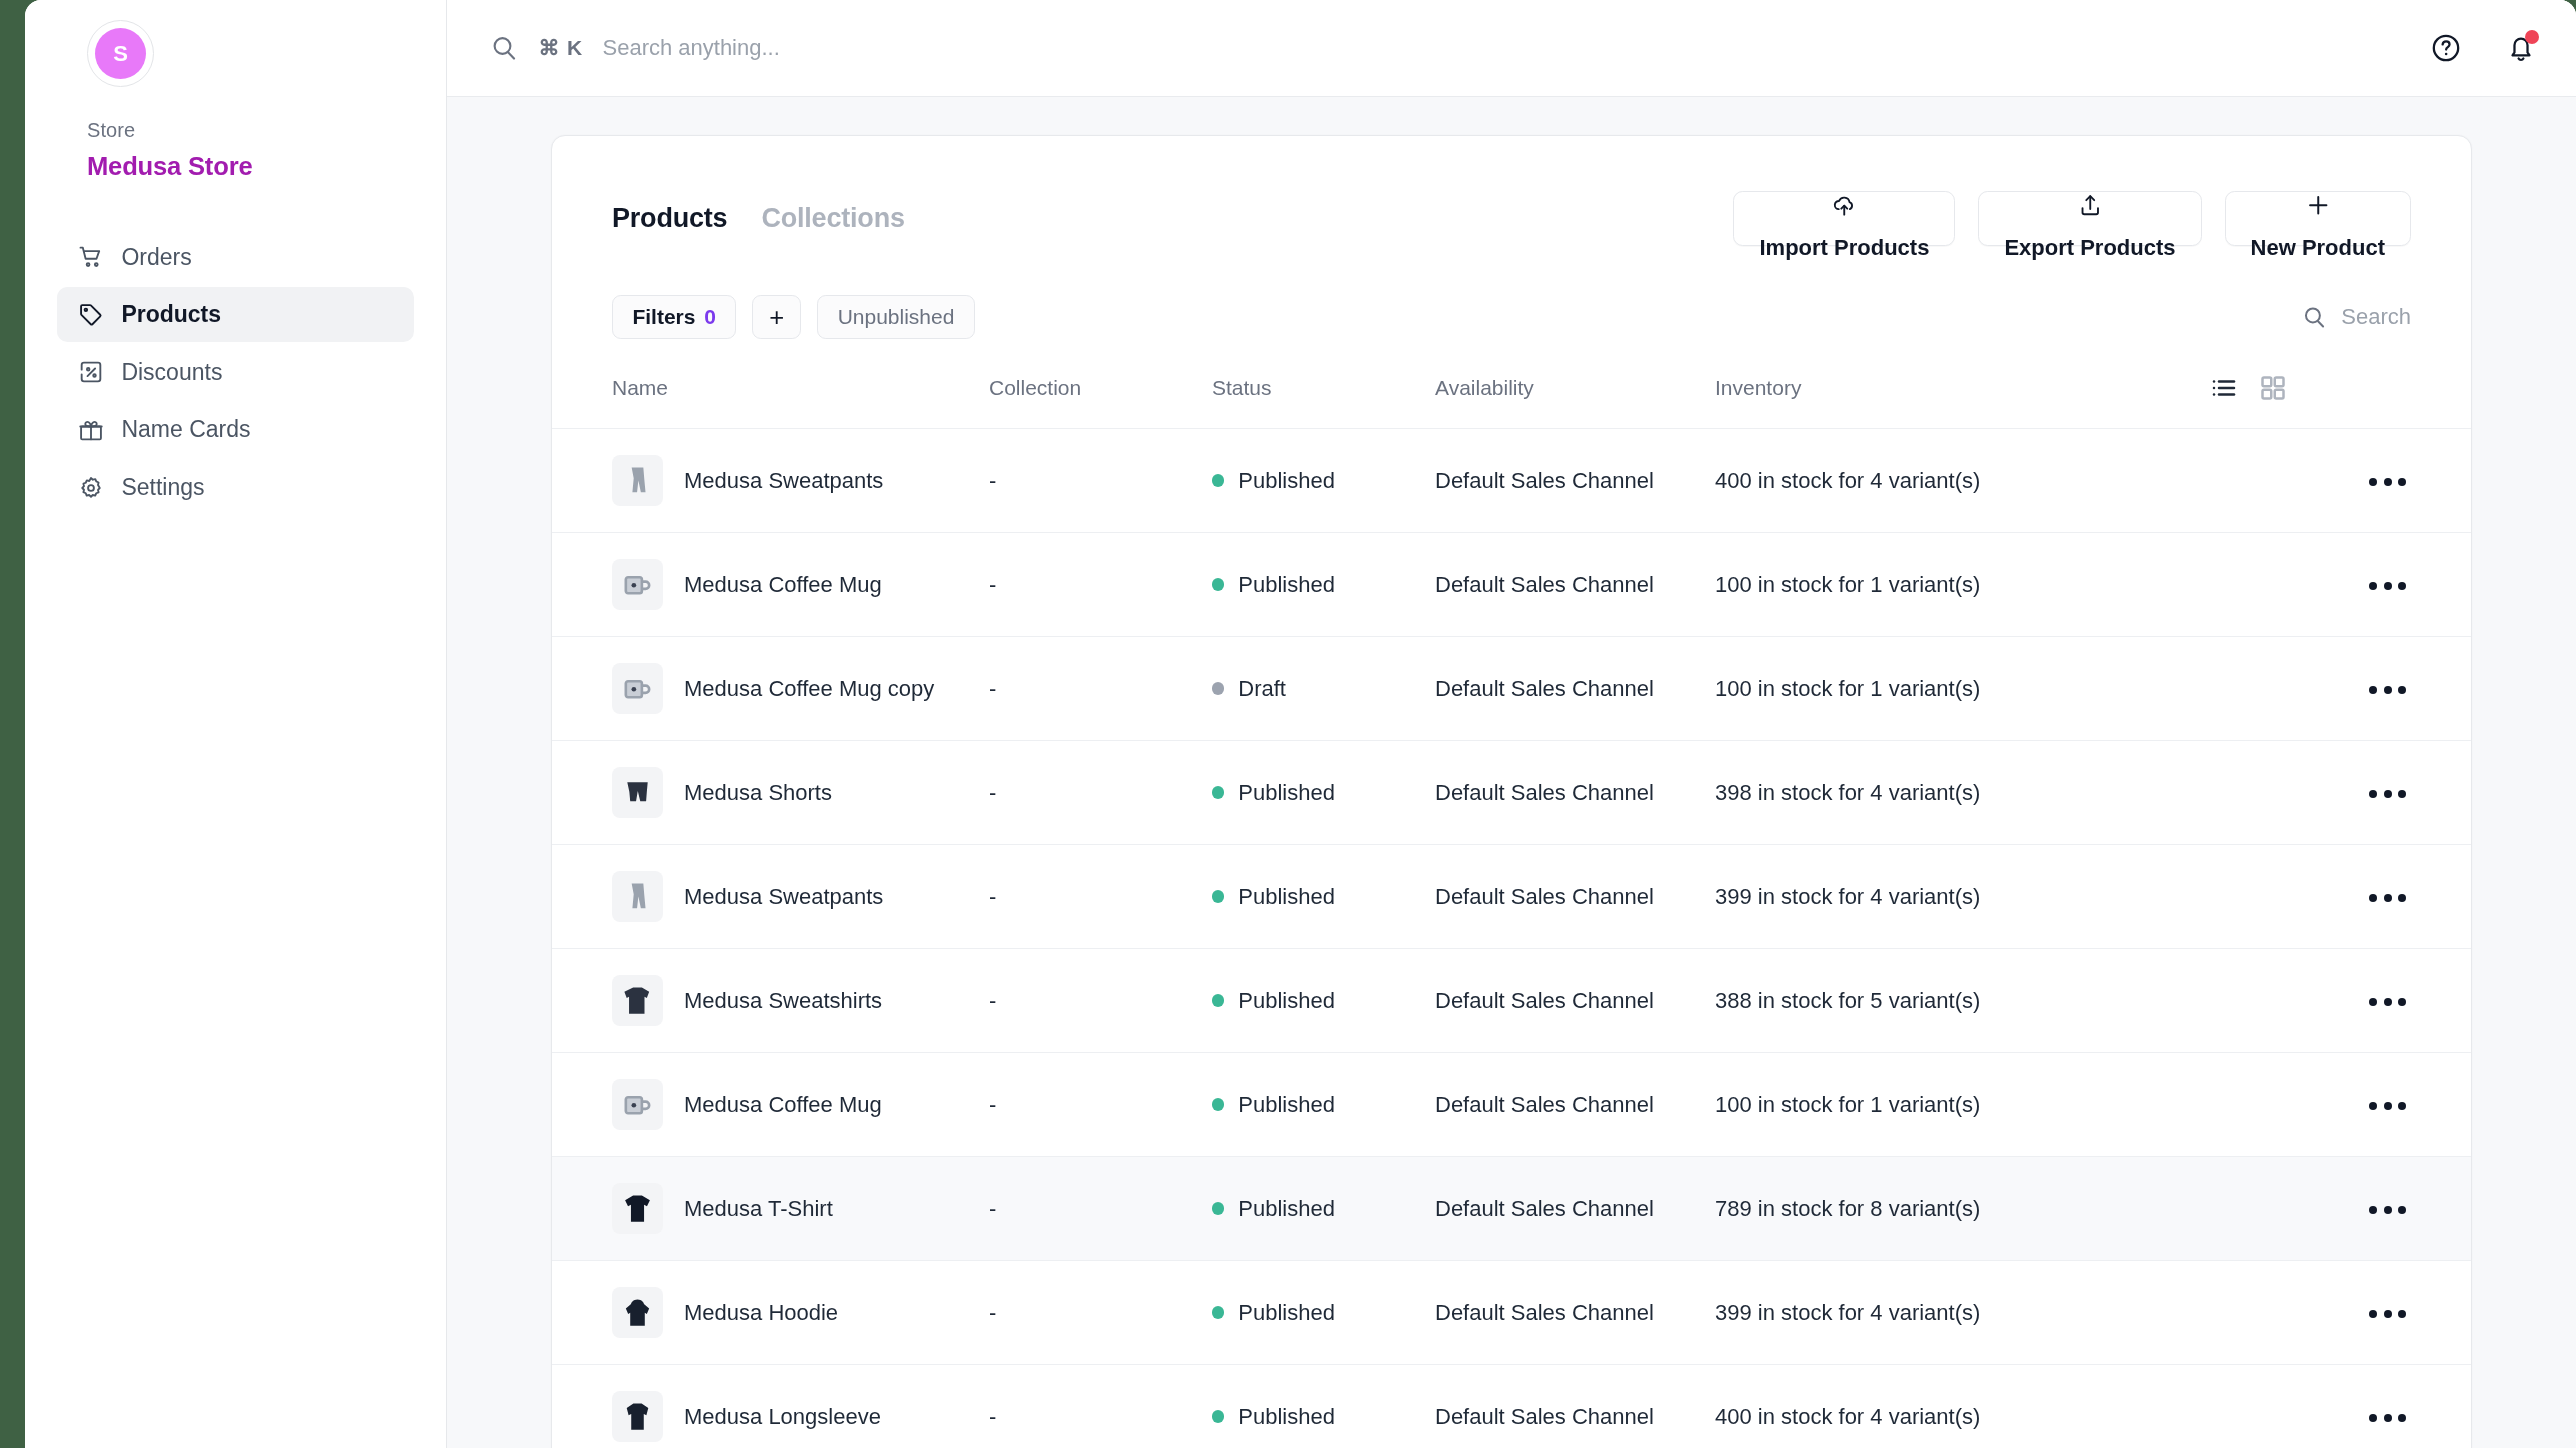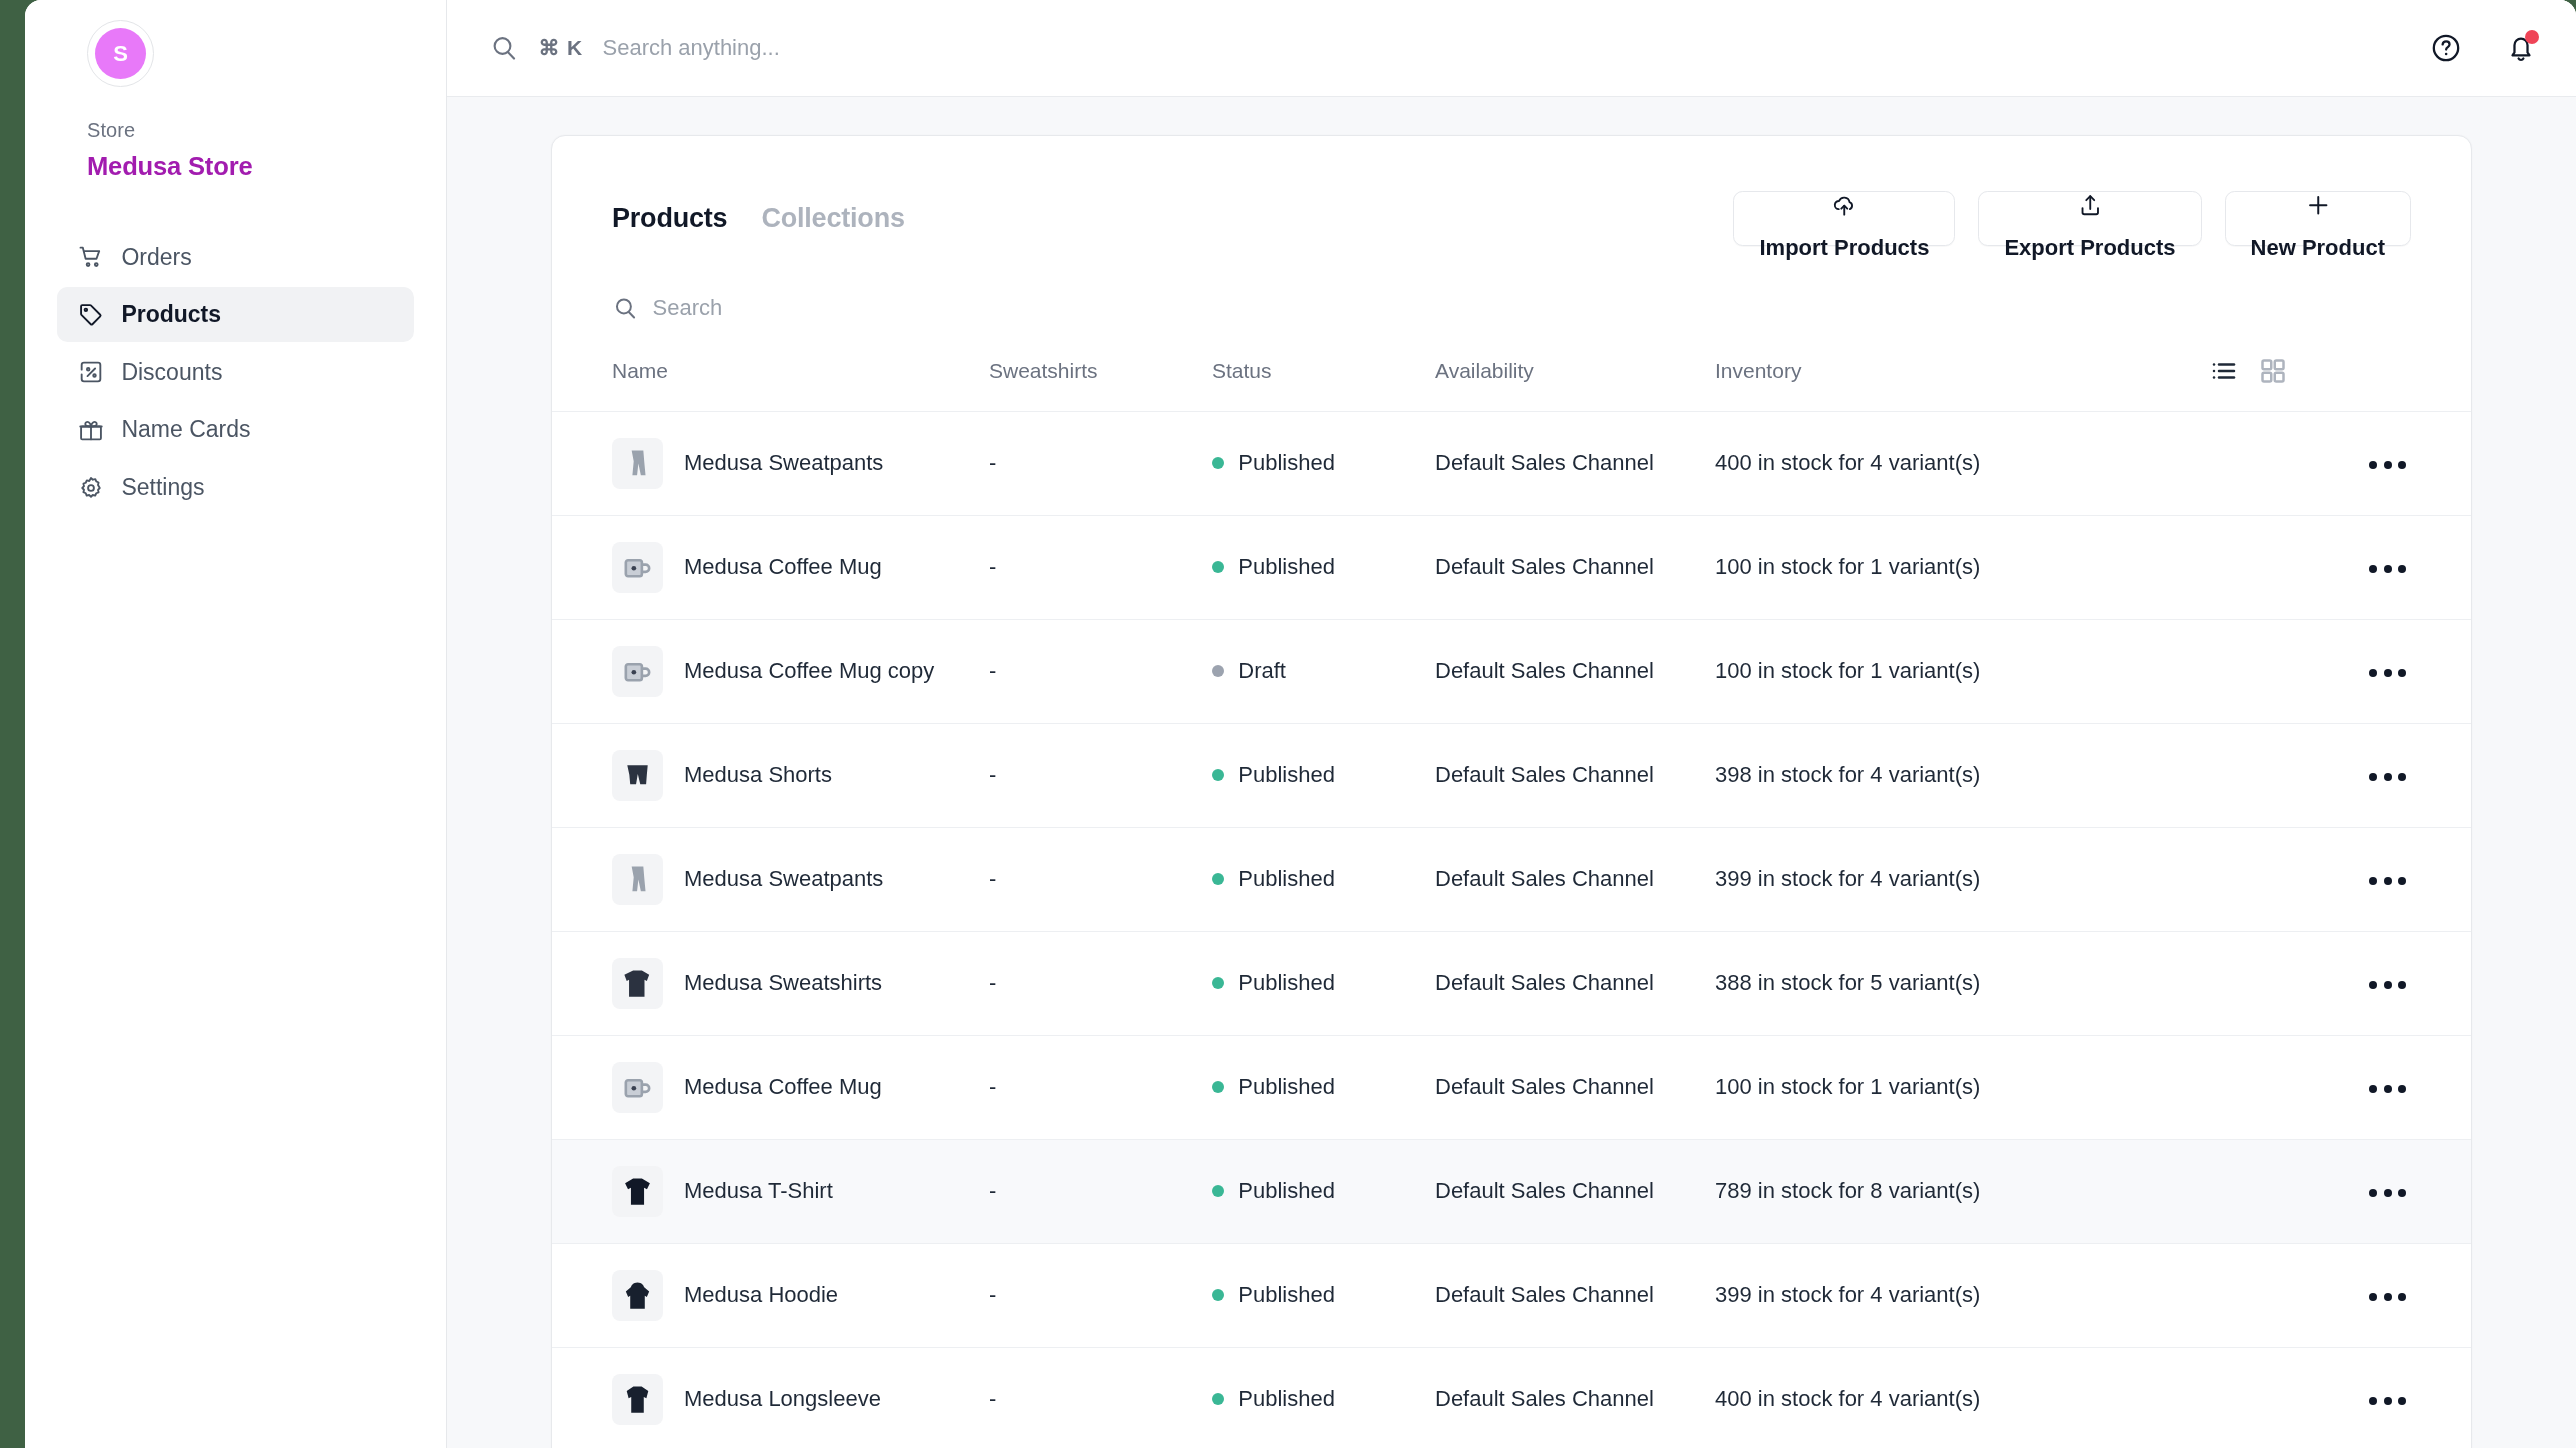--- a/index.html
+++ b/index.html
@@ -429,37 +429,49 @@
                 <svg viewBox="0 0 24 24" fill="none" stroke="#111827" stroke-width="1.8" stroke-linecap="round">
                   <path d="M12 4.6v14.8M4.6 12h14.8"></path>
                 </svg>
               </span>
               <span>New Product</span>
             </button>
           </div>
         </div>
 
         <div class="filters-row">
+          <div class="filters-left">
+            <div class="chip">
+              <span>Filters</span>
+              <span class="count">0</span>
+            </div>
+            <div class="chip plus">
+              <span>+</span>
+            </div>
+            <div class="chip muted">
+              <span>Unpublished</span>
+            </div>
+          </div>
 
           <div class="table-search">
             <span>
               <svg viewBox="0 0 24 24" fill="none" stroke="#6b7280" stroke-width="1.8" stroke-linecap="round">
                 <circle cx="10.8" cy="10.4" r="6.3"></circle>
                   <path d="M15.4 15.6 20 20.4"></path>
               </svg>
             </span>
             <span class="ph">Search</span>
           </div>
         </div>
 
         <table>
           <thead>
             <tr>
               <th class="c-name">Name</th>
-              <th class="c-collection">Sweatshirts</th>
+              <th class="c-collection">Collection</th>
               <th class="c-status">Status</th>
               <th class="c-availability">Availability</th>
               <th class="c-inventory">Inventory</th>
               <th class="c-views">
                 <div class="view-toggle">
                   <span class="vt">
                     <svg viewBox="0 0 24 24" fill="none" stroke="#1f2937" stroke-width="2" stroke-linecap="round">
                       <circle cx="4" cy="6.8" r="1" fill="#1f2937" stroke="none"></circle>
                         <path d="M8 6.8h12"></path>
                       <circle cx="4" cy="12" r="1" fill="#1f2937" stroke="none"></circle>

